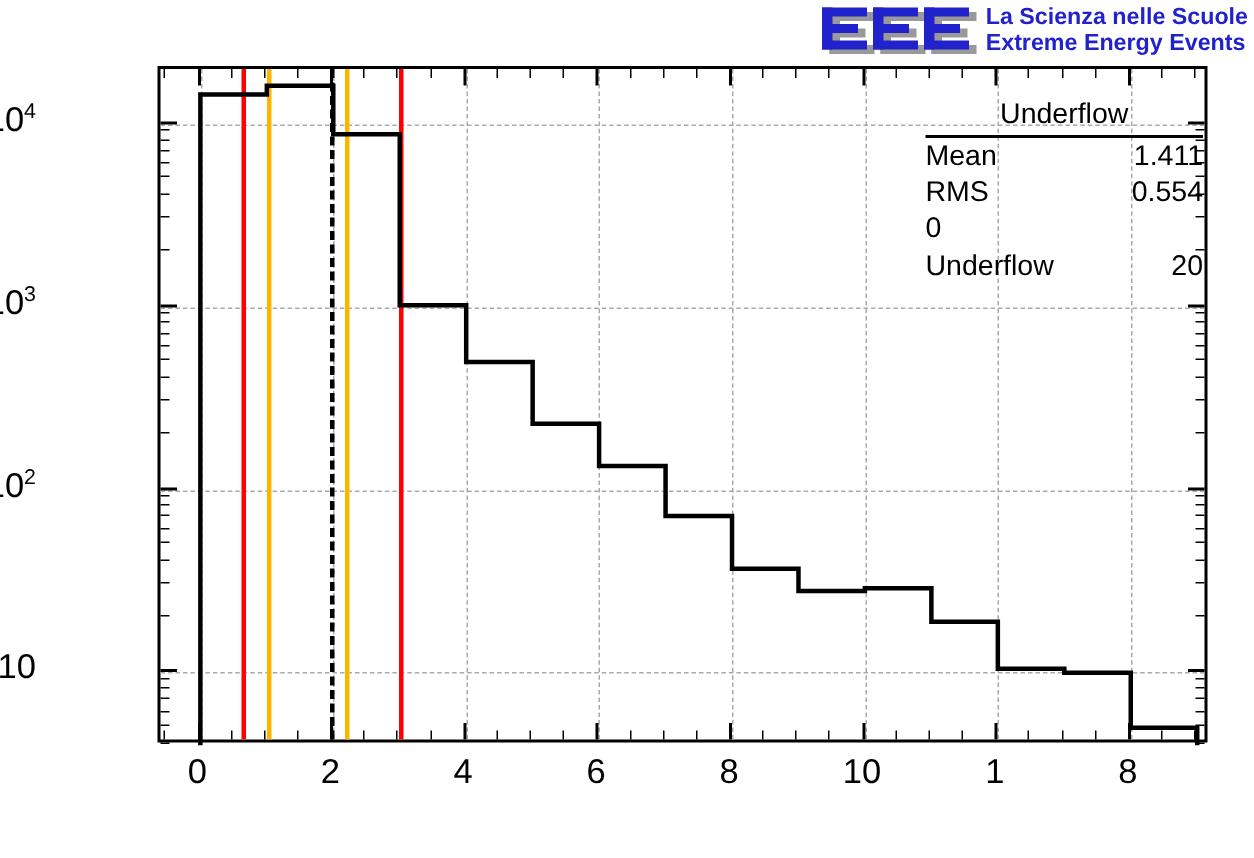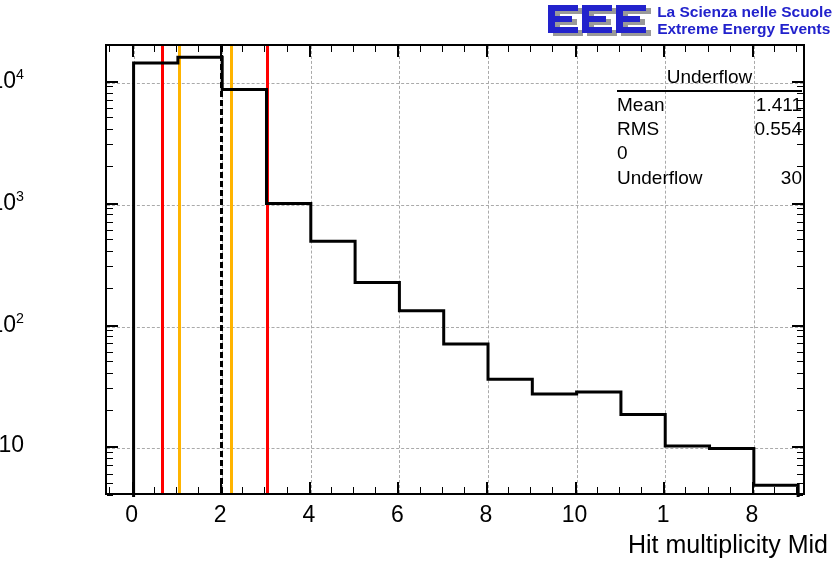--- a/index.html
+++ b/index.html
@@ -269,36 +269,35 @@
       <div class="xlab" style="left: 101.582px; width: 60px; top: 501px;">0</div>
       <div class="xlab" style="left: 190.19px; width: 60px; top: 501px;">2</div>
       <div class="xlab" style="left: 278.797px; width: 60px; top: 501px;">4</div>
       <div class="xlab" style="left: 367.405px; width: 60px; top: 501px;">6</div>
       <div class="xlab" style="left: 456.013px; width: 60px; top: 501px;">8</div>
       <div class="xlab" style="left: 544.62px; width: 60px; top: 501px;">10</div>
       <div class="xlab" style="left: 633.228px; width: 60px; top: 501px;">1</div>
       <div class="xlab" style="left: 721.835px; width: 60px; top: 501px;">8</div>
     </div>
 
-  <div class="axis-title">Hit multiplicity Mid</div>
 
   <div class="stats">
     <div class="stats-title">Underflow</div>
     <div id="statsrows">
         <div class="stats-row">
           <span class="k">Mean</span>
           <span class="v">1.411</span>
         </div>
         <div class="stats-row">
           <span class="k">RMS</span>
           <span class="v">0.554</span>
         </div>
         <div class="stats-row">
           <span class="v">0</span>
         </div>
         <div class="stats-row">
           <span class="k">Underflow</span>
-          <span class="v">30</span>
+          <span class="v">20</span>
         </div>
       </div>
   </div>
 
 </div>
 
 </body></html>

